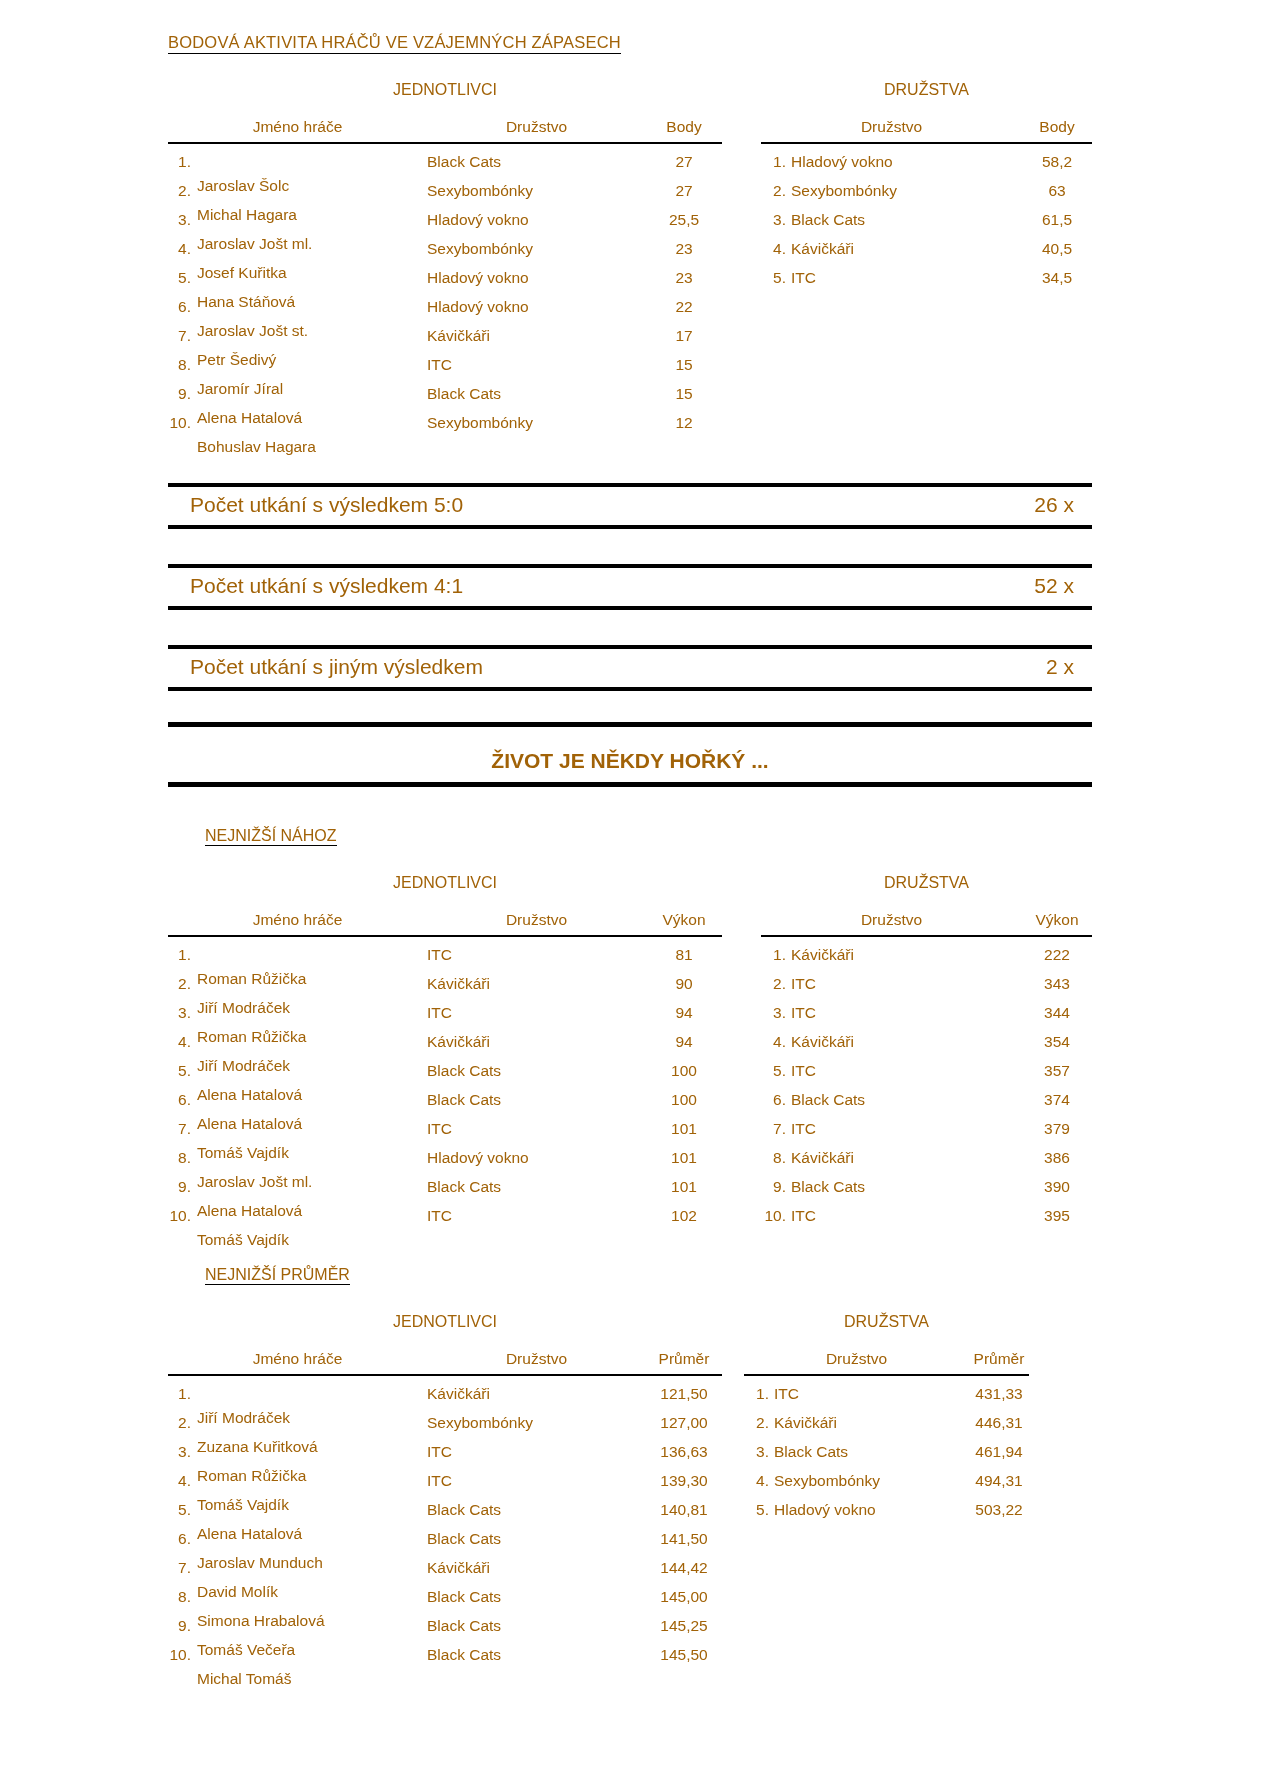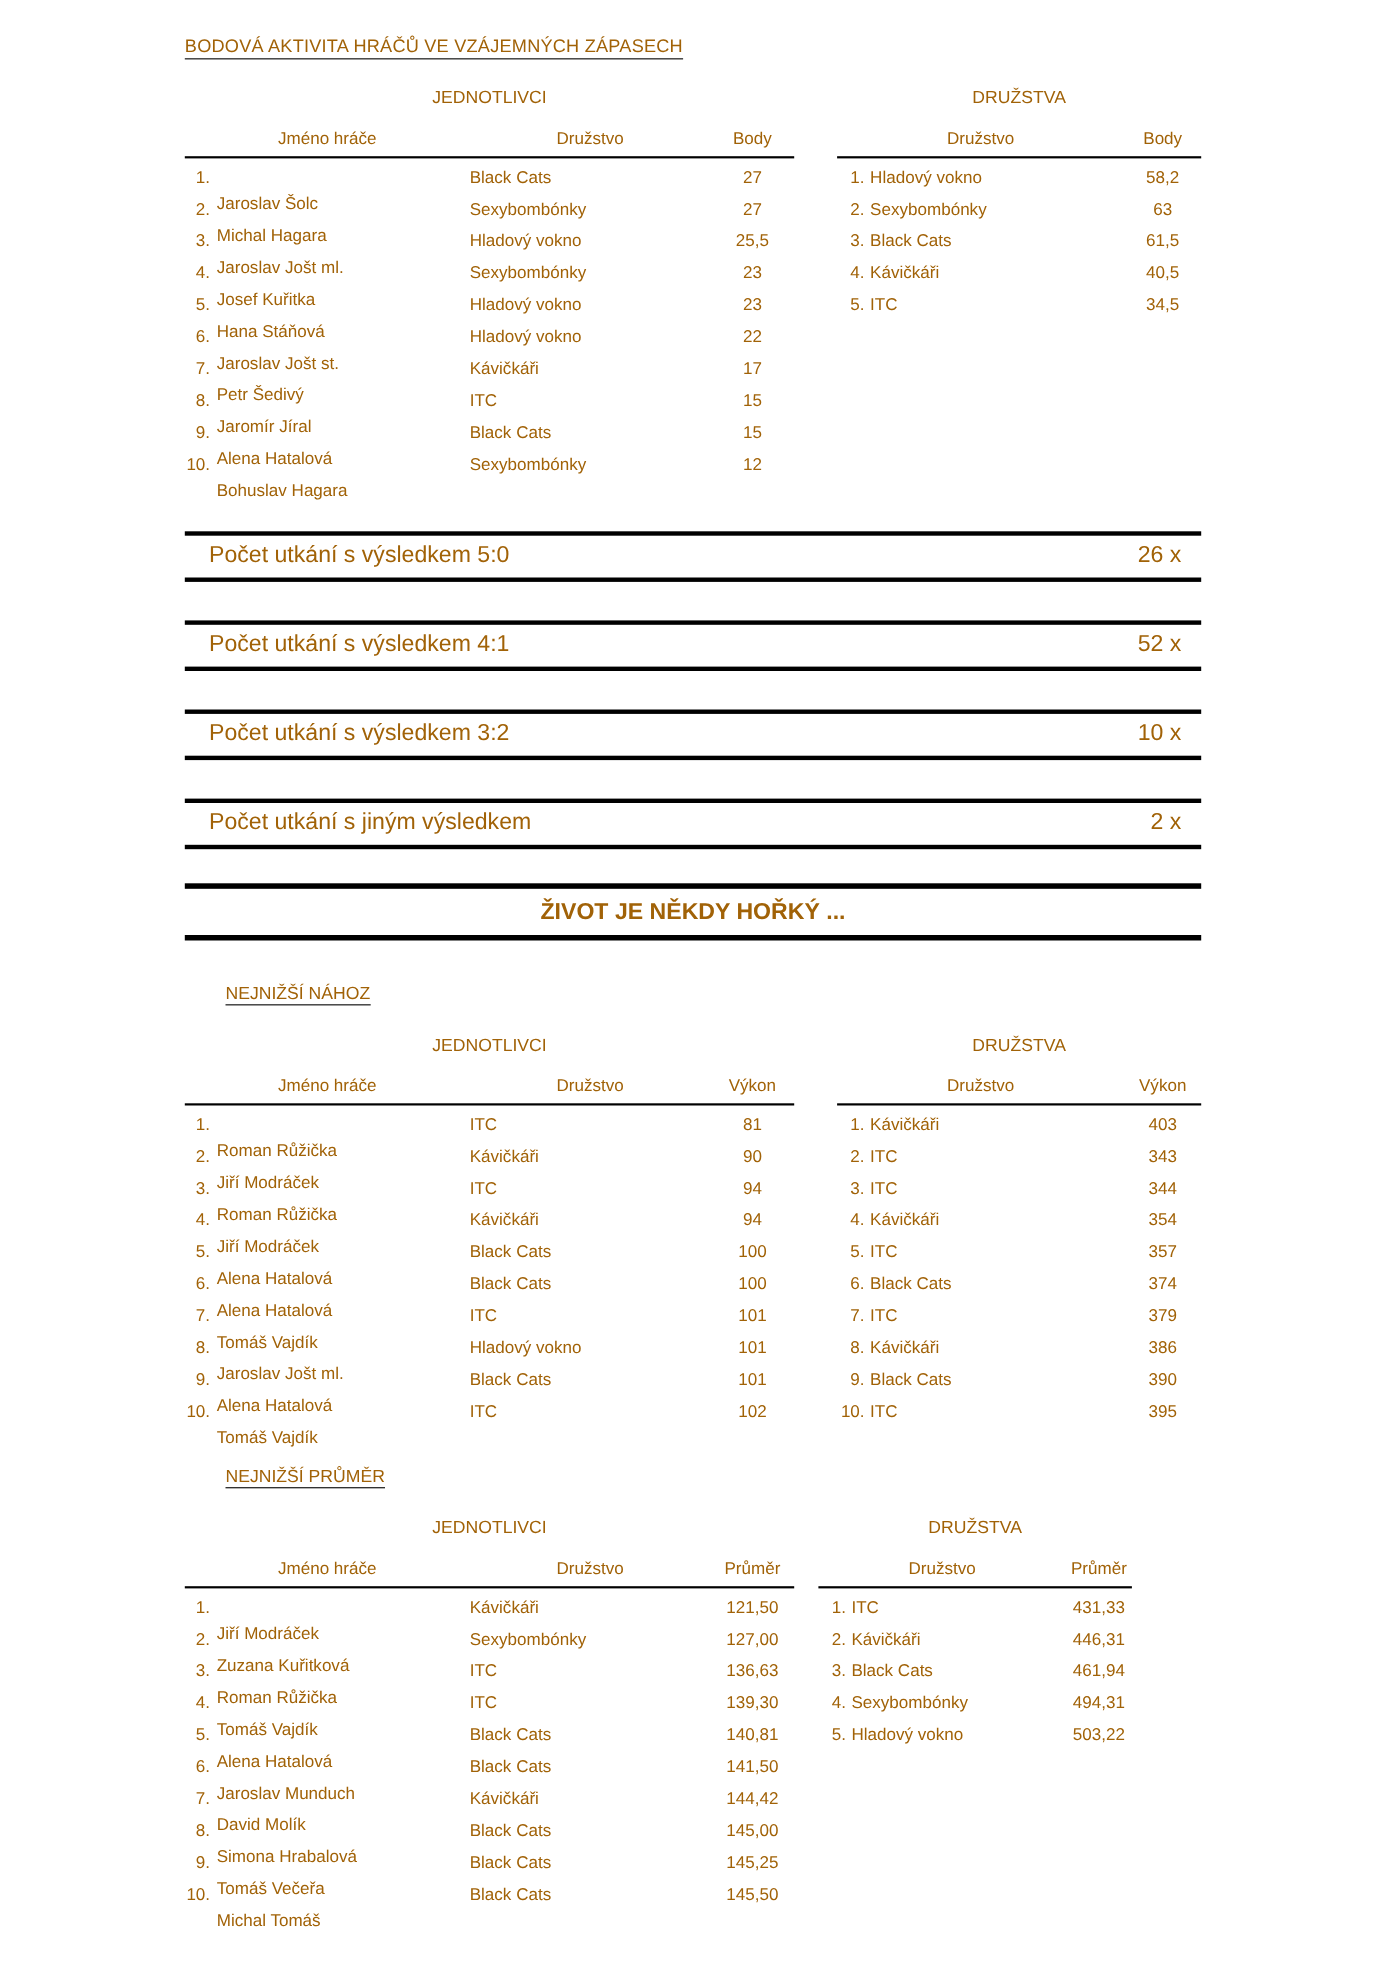--- a/index.html
+++ b/index.html
@@ -49,21 +49,21 @@
     display:flex; justify-content:space-between; align-items:center;
     border-top:4px solid #000; border-bottom:4px solid #000;
     padding:7px 18px 9px 22px;
     font-size:21px; line-height:22px;
   }
   .bar + .bar { margin-top:35px; }
 
   .banner {
     margin-top:31px;
     border-top:5px solid #000; border-bottom:5px solid #000;
-    padding:10px 0 10px;
+    padding:23px 0 10px;
     text-align:center; font-size:21px; font-weight:700; line-height:22px;
   }
 
   .sec-heading { margin-top:40px; font-size:16px; }
   .sec-heading.second { margin-top:36px; }
   .sec-heading span { border-bottom:1.5px solid #000; padding-bottom:1px;margin-left:37px; }
 </style>
 </head>
 <body>
 
@@ -199,24 +199,20 @@
         <div class="bar">
           <span class="bar-label">Počet utkání s výsledkem 5:0</span>
           <span class="bar-value">26 x</span>
         </div>
 
         <div class="bar">
           <span class="bar-label">Počet utkání s výsledkem 4:1</span>
           <span class="bar-value">52 x</span>
         </div>
 
-        <div class="bar">
-          <span class="bar-label">Počet utkání s výsledkem 3:2</span>
-          <span class="bar-value">10 x</span>
-        </div>
 
         <div class="bar">
           <span class="bar-label">Počet utkání s jiným výsledkem</span>
           <span class="bar-value">2 x</span>
         </div>
       </div>
 
     <div class="banner"><span>ŽIVOT JE NĚKDY HOŘKÝ ...</span></div>
 
     <div class="sec-heading"><span>NEJNIŽŠÍ NÁHOZ</span></div>
@@ -305,21 +301,21 @@
         <div class="tbl-title">DRUŽSTVA</div>
         <div class="hdr">
           <span class="h-team">Družstvo</span>
           <span class="h-val">Výkon</span>
         </div>
         <div class="rows">
 
             <div class="row">
               <span class="rank">1.</span>
               <span class="name">Kávičkáři</span>
-              <span class="val">403</span>
+              <span class="val">222</span>
             </div>
 
             <div class="row">
               <span class="rank">2.</span>
               <span class="name">ITC</span>
               <span class="val">343</span>
             </div>
 
             <div class="row">
               <span class="rank">3.</span>

